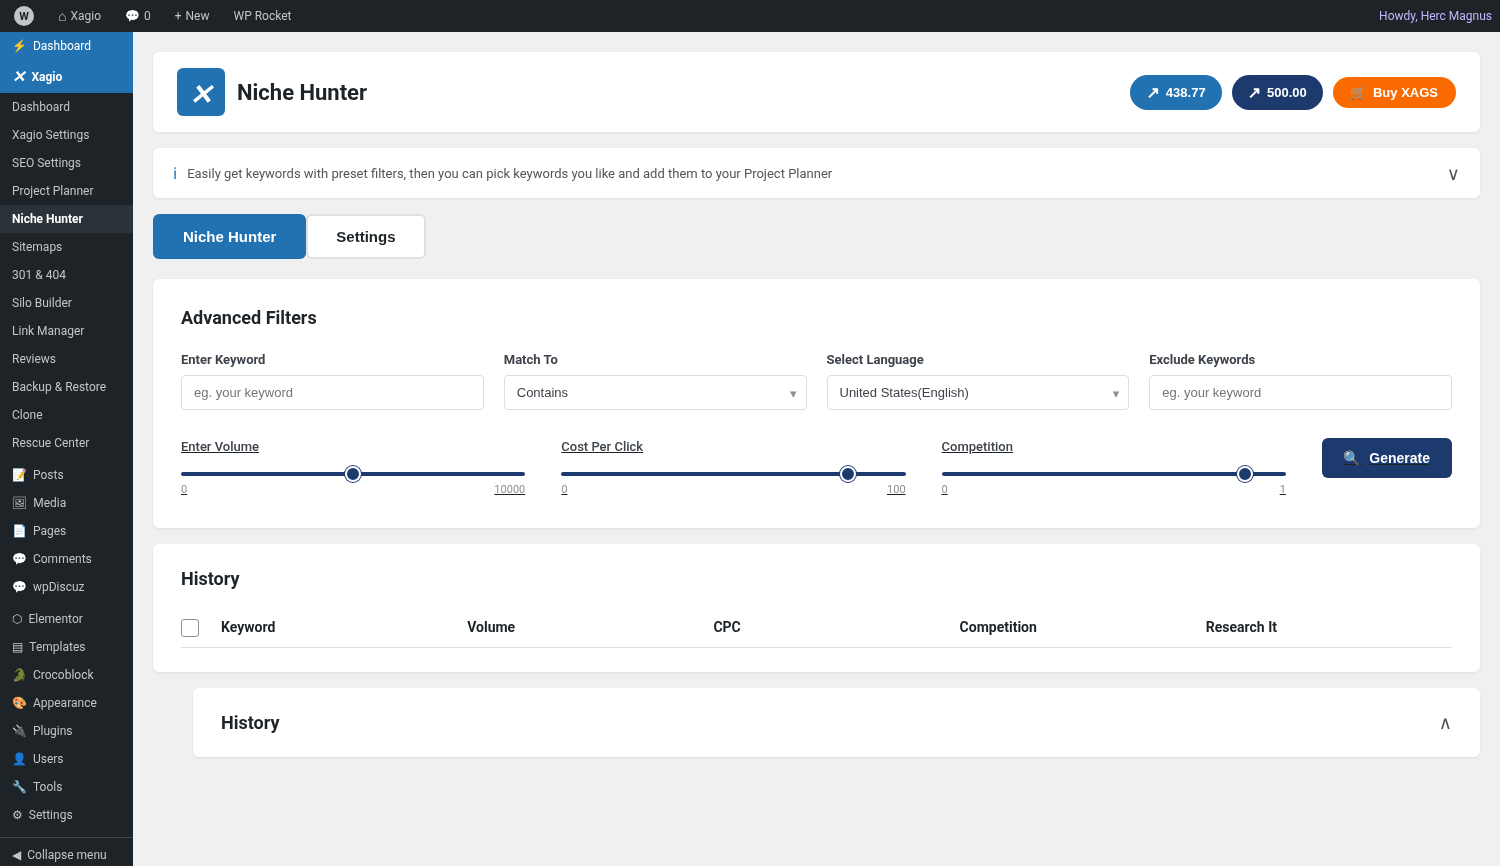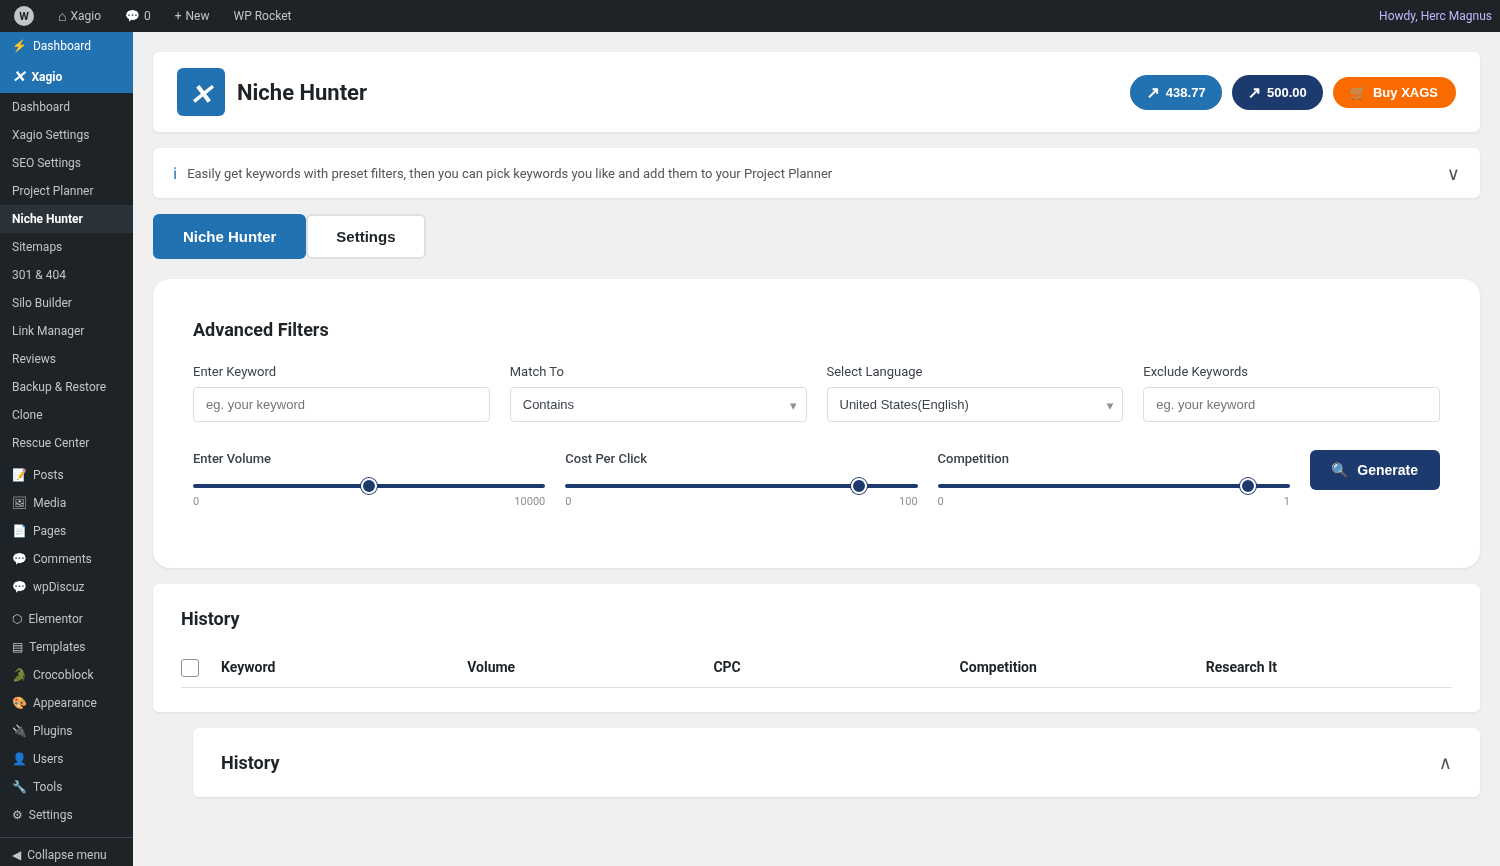--- a/index.html
+++ b/index.html
@@ -178,42 +178,42 @@
     }
     .tab.inactive {
       background: #fff;
       color: #1d2327;
       border: 2px solid #e0e0e0;
     }
 
     
     .card {
       background: #fff;
-      border-radius: 17px;
-      padding: 40px;
+      border-radius: 6px;
+      padding: 28px;
       margin-bottom: 16px;
       box-shadow: 0 1px 3px rgba(0,0,0,0.08);
     }
 
     
     .section-title {
       font-size: 18px;
       font-weight: 700;
       color: #1d2327;
       margin-bottom: 24px;
     }
     .filters-grid {
       display: grid;
       grid-template-columns: 1fr 1fr 1fr 1fr;
       gap: 20px;
       margin-bottom: 28px;
     }
     .filter-label {
       font-size: 13px;
-      font-weight: 400;
+      font-weight: 700;
       color: #3c434a;
       margin-bottom: 8px;
     }
     .filter-input {
       width: 100%;
       padding: 9px 12px;
       border: 1px solid #ddd;
       border-radius: 4px;
       font-size: 13px;
       color: #8c8f94;
@@ -242,23 +242,24 @@
       top: 50%;
       transform: translateY(-50%);
       color: #8c8f94;
       pointer-events: none;
     }
 
     
     .sliders-grid {
       display: grid;
       grid-template-columns: 1fr 1fr 1fr auto;
-      gap: 20px;
+      gap: 36px;
       align-items: end;
-      margin-bottom: 20px;
+      margin-bottom: 4px;
+      text-decoration: underline;
     }
     .slider-group { }
     .slider-label {
       font-size: 13px;
       font-weight: 500;
       color: #3c434a;
       margin-bottom: 10px;
     }
     .slider-input {
       width: 100%;

